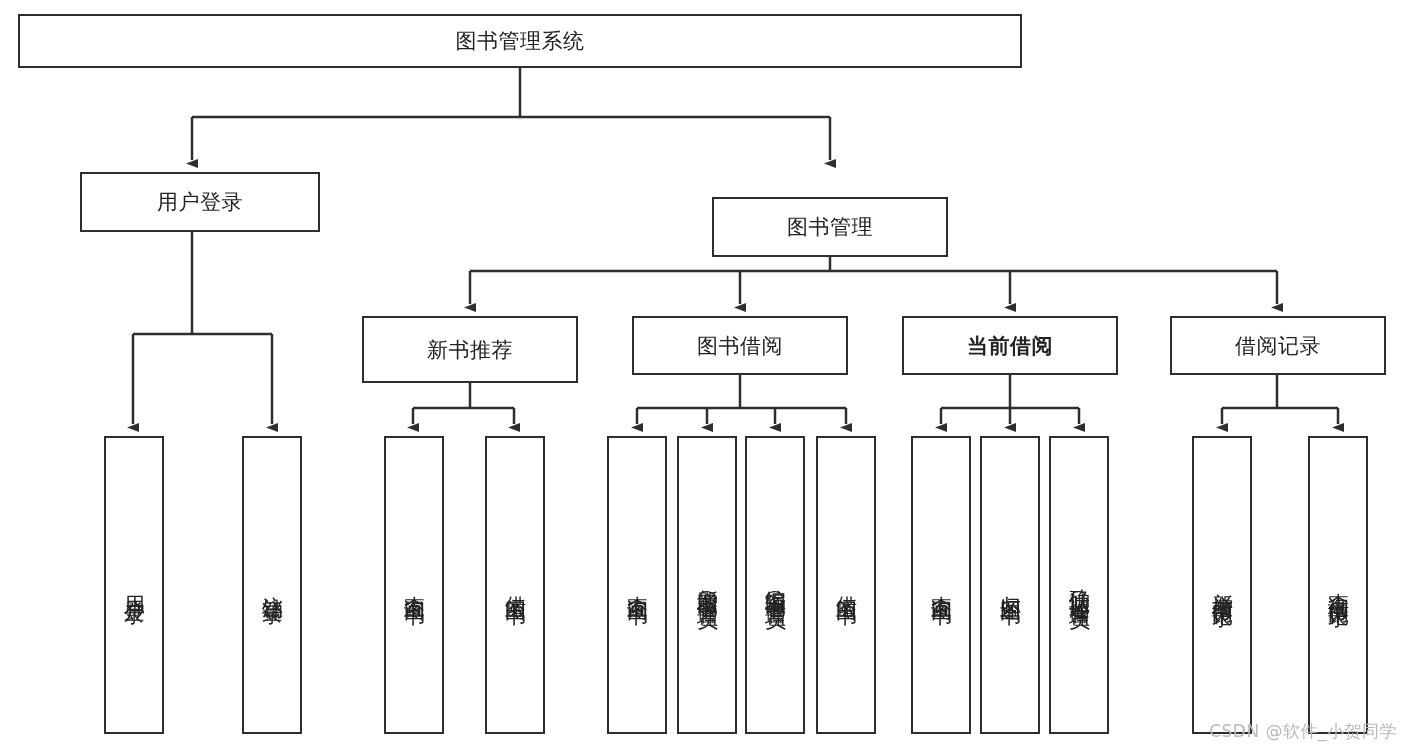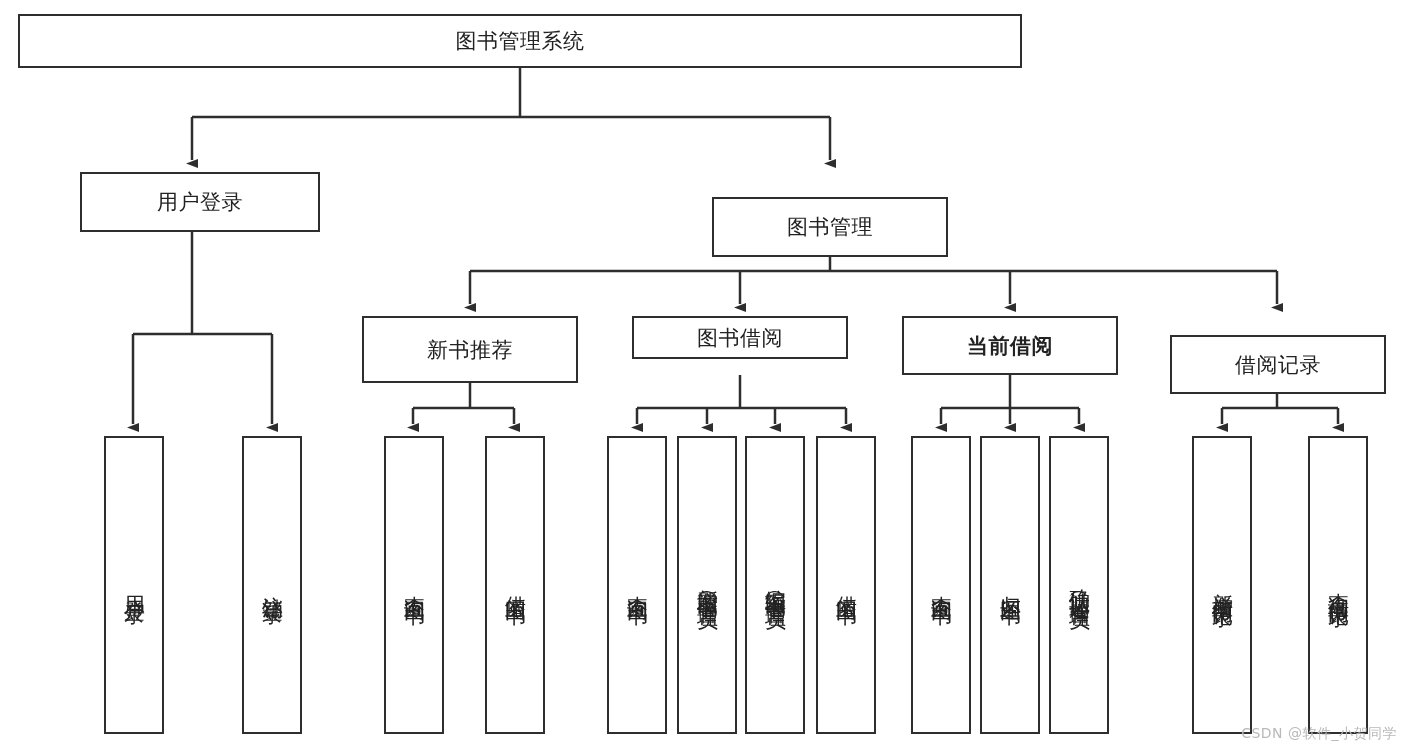--- a/index.html
+++ b/index.html
@@ -56,21 +56,21 @@
     letter-spacing: 3px;
   }
   .node-root {
     font-size: 22px;
     text-align: right;
   }
   .watermark {
     position: absolute;
     right: 8px;
     bottom: 4px;
-    font-size: 14px;
+    font-size: 17px;
     color: #b9b9b9;
     white-space: nowrap;
     letter-spacing: 0.5px;
   }
 </style>
 </head>
 <body>
 
 <div id="canvas">
 
@@ -131,27 +131,27 @@
   <div class="node horizontal" style="left:80px; top:172px; width:240px; height:60px;">
     <span>用户登录</span>
   </div>
   <div class="node horizontal" style="left:712px; top:172px; width:236px; height:60px;margin-top:25px;">
     <span>图书管理</span>
   </div>
 
   <div class="node horizontal" style="left:362px; top:316px; width:216px; height:67px;">
     <span>新书推荐</span>
   </div>
-  <div class="node horizontal" style="left:632px; top:316px; width:216px; height:43px;">
+  <div class="node horizontal" style="left:632px; top:316px; width:216px; height:59px;">
     <span>图书借阅</span>
   </div>
   <div class="node horizontal" style="left:902px; top:316px; width:216px; height:59px;font-weight:bold;">
     <span>当前借阅</span>
   </div>
-  <div class="node horizontal" style="left:1170px; top:316px; width:216px; height:59px;margin-top:19px;">
+  <div class="node horizontal" style="left:1170px; top:316px; width:216px; height:59px;">
     <span>借阅记录</span>
   </div>
 
   <div class="node vertical" style="left:104px; top:436px; width:60px; height:298px;">
     <span class="vtext">用户登录</span>
   </div>
   <div class="node vertical" style="left:242px; top:436px; width:60px; height:298px;">
     <span class="vtext">注销登录</span>
   </div>
 

